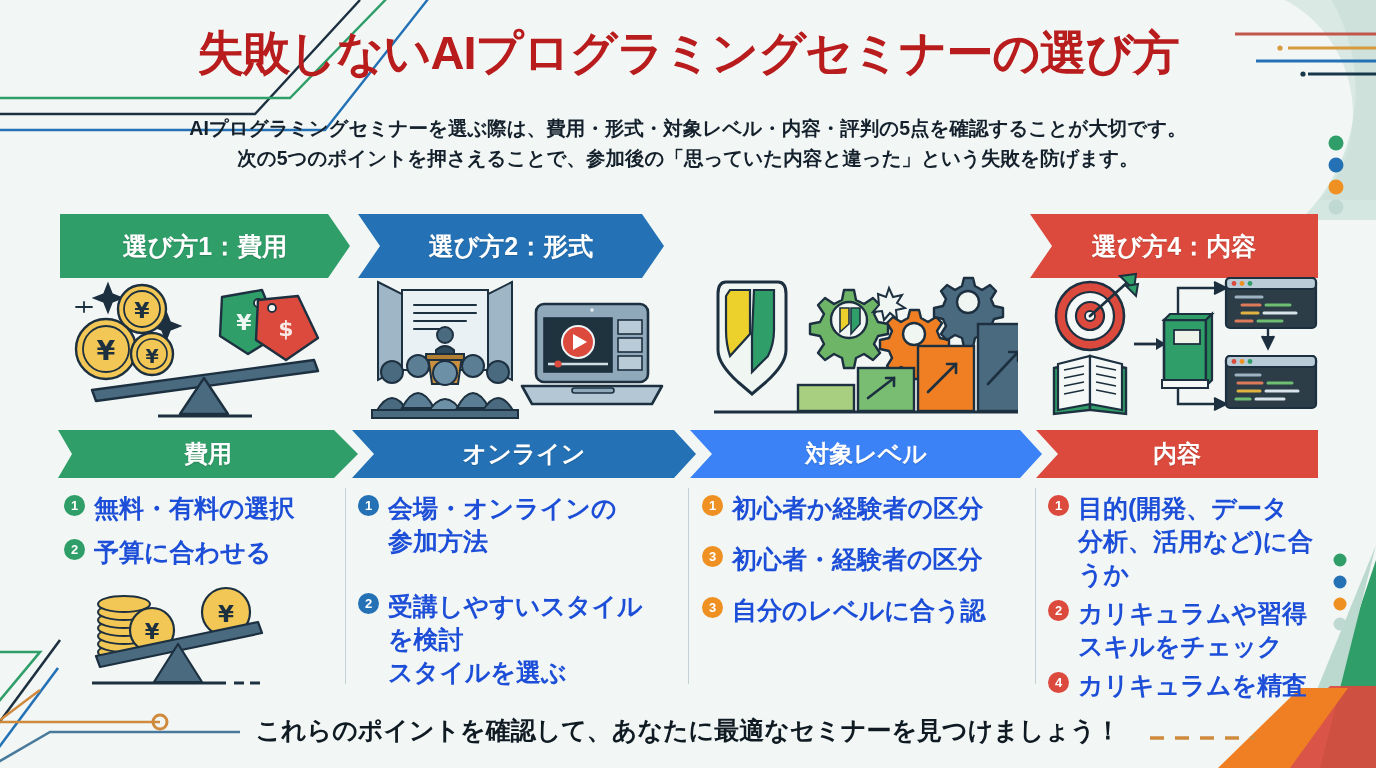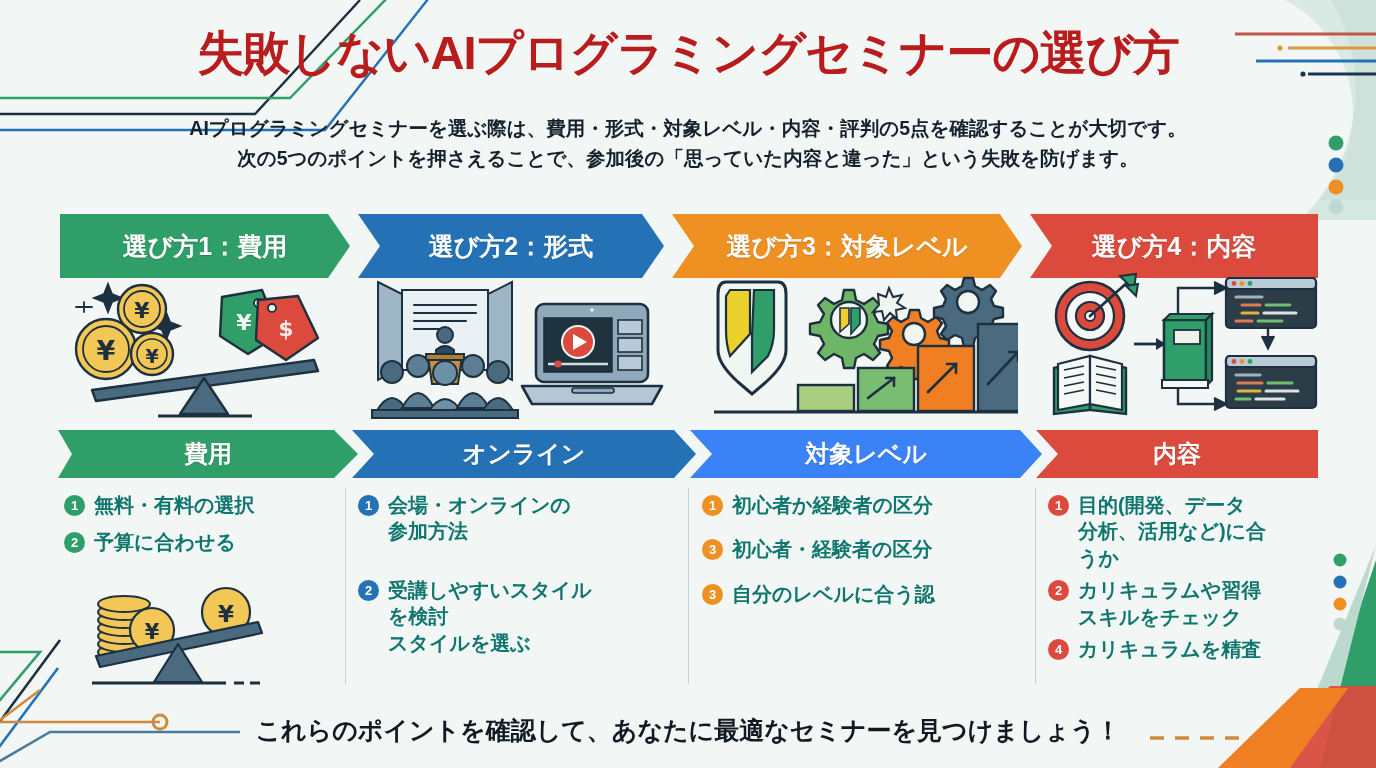--- a/index.html
+++ b/index.html
@@ -56,21 +56,21 @@
     display:flex; align-items:flex-start; gap:9px;
     margin-bottom:11px;
   }
   .num {
     flex:0 0 auto;
     width:21px; height:21px; border-radius:50%;
     color:#fff; font-size:13px; font-weight:bold;
     display:flex; align-items:center; justify-content:center;
     margin-top:3px;
   }
-  .btxt { font-size:20px; font-weight:bold; line-height:1.32; color:#0f766e; }
+  .btxt { font-size:25px; font-weight:bold; line-height:1.32; color:#1d4ed8; }
 
   
   .footer {
     position:absolute; top:714px; left:0; width:1376px;
     text-align:center; font-size:25px; font-weight:bold; color:#0f1a22;
   }
 </style>
 </head>
 <body>
 
@@ -139,23 +139,20 @@
   <div>AIプログラミングセミナーを選ぶ際は、費用・形式・対象レベル・内容・評判の5点を確認することが大切です。</div>
   <div>次の5つのポイントを押さえることで、参加後の「思っていた内容と違った」という失敗を防げます。</div>
 </div>
 
 <div class="row-top">
   <div class="chev c1" style="left:60px; width:290px; background:#2f9e68;">
     <span>選び方1：費用</span>
   </div>
   <div class="chev cN" style="left:358px; width:306px; background:#2472b5;">
     <span>選び方2：形式</span>
-  </div>
-  <div class="chev cN" style="left:672px; width:350px; background:#ef9022;">
-    <span>選び方3：対象レベル</span>
   </div>
   <div class="chev cEnd" style="left:1030px; width:288px; background:#dc4a3d;">
     <span>選び方4：内容</span>
   </div>
 </div>
 
 <div class="art" style="left:62px; width:292px;">
   <svg width="292" height="152" viewBox="0 0 292 152" xmlns="http://www.w3.org/2000/svg">
     <g fill="none" stroke="#1d3040" stroke-width="1.8">
       <path d="M46 12 L50 22 L60 26 L50 30 L46 40 L42 30 L32 26 L42 22 Z" fill="#1d3040"></path>

